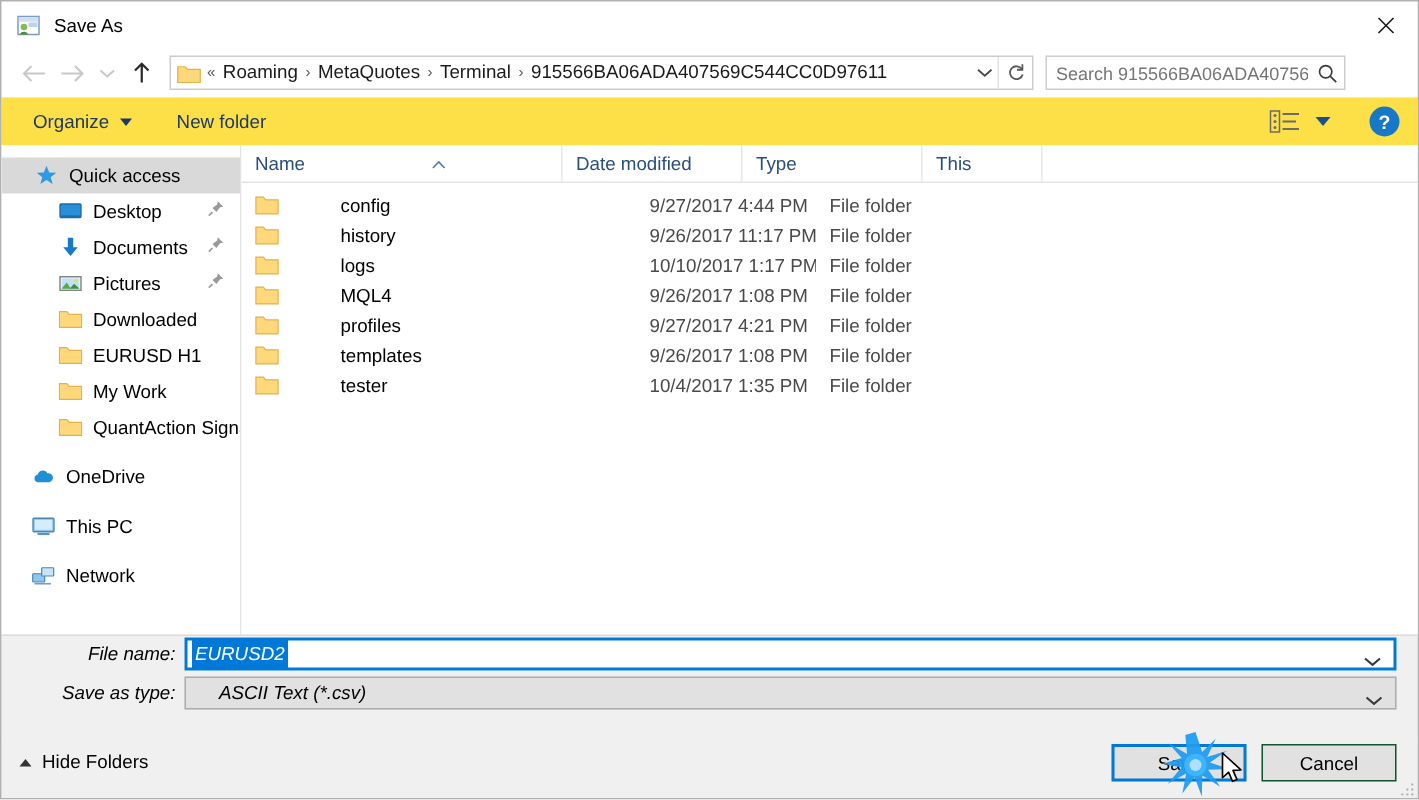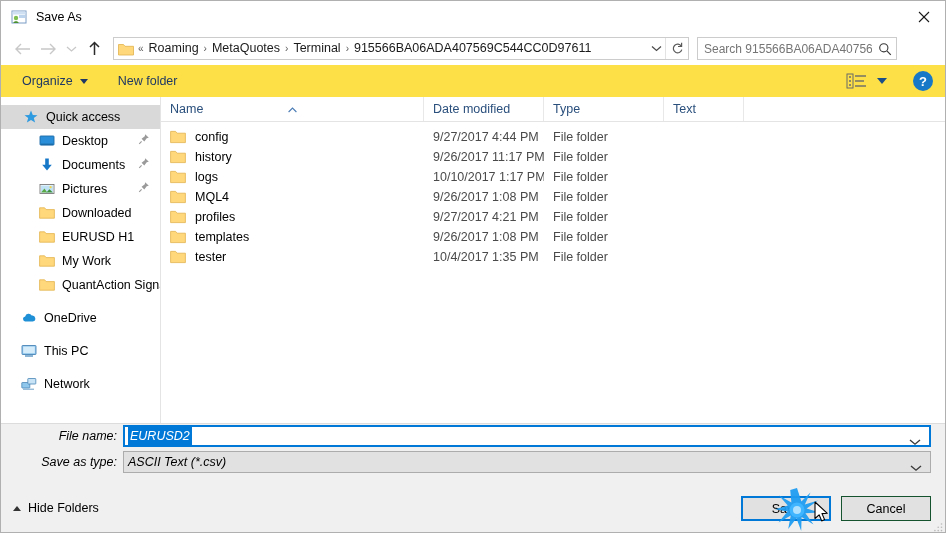--- a/index.html
+++ b/index.html
@@ -275,21 +275,21 @@
     top: 0px;
     width: 9px; height: 6px;
   }
   .frow {
     height: 20px;
     display: flex;
     align-items: center;
     font-size: 12.5px;
     color: #000000;
   }
-  .fcell { height: 20px; line-height: 20px; box-sizing: border-box; overflow: hidden; white-space: nowrap; }
+  .fcell { height: 20px; line-height: 20px; box-sizing: border-box; overflow: hidden; white-space: nowrap; gap: 32px; }
   .fcell.name { display: flex; align-items: center; padding-left: 9px; }
   .fcell.date { color: #4a4a4a; padding-left: 9px; }
   .fcell.type { color: #4a4a4a; padding-left: 9px; }
   .fcell.size { color: #4a4a4a; padding-left: 9px; }
   .folder-ico {
     width: 16px; height: 14px;
     margin-right: 9px;
     flex: none;
     position: relative;
   }
@@ -335,21 +335,21 @@
     border: 2px solid #0078d7;
     background: #ffffff;
   }
   .combo.filetype {
     border: 1px solid #acacac;
     background: #e1e1e1;
   }
   .combo .val {
     font-size: 12.5px;
     color: #000000;
-    padding-left: 4px;
+    padding-left: 22px;
     line-height: 18px;
     white-space: nowrap;
   }
   .combo.filename .val {
     background: #0078d7;
     color: #ffffff;
     padding: 1px 2px;
     margin-left: 3px;
   }
   .combo .chev {
@@ -662,36 +662,36 @@
             <rect x="6.8" y="2.5" width="8" height="5.5" rx="0.5" fill="#c8e3f5" stroke="#4a86b8" stroke-width="0.8"></rect>
             <line x1="2" y1="13.2" x2="13" y2="13.2" stroke="#6aa0ca" stroke-width="1"></line>
           </svg>
         </span>
         <span>Network</span>
       </div>
     </div>
 
     <div class="filepane">
       <div class="col-headers">
-        <div class="col-h" style="width:263px;">
+        <div class="col-h" style="width:214px;">
           <span>Name</span>
           <span class="sort-caret">
             <svg width="9" height="6" viewBox="0 0 9 6">
               <path d="M0.6 5 L4.5 1 L8.4 5" stroke="#4a7cb5" stroke-width="1.1" fill="none"></path>
             </svg>
           </span>
         </div>
         <div class="col-h" style="width:120px;">
           <span>Date modified</span>
         </div>
         <div class="col-h" style="width:120px;">
           <span>Type</span>
         </div>
         <div class="col-h" style="width:80px;">
-          <span>Text</span>
+          <span>This</span>
         </div>
       </div>
 
       <div class="rows" style="padding-top:5px;">
         <div class="frow">
           <div class="fcell name" style="width:263px;">
             <span class="folder-ico">
               <svg width="16" height="14" viewBox="0 0 16 14">
                   <path d="M0.6 1.4 h5 l1.5 1.8 h8.3 v9.4 h-14.8 Z" fill="#ffd87c" stroke="#e2b24d" stroke-width="0.8"></path>
                 </svg>

